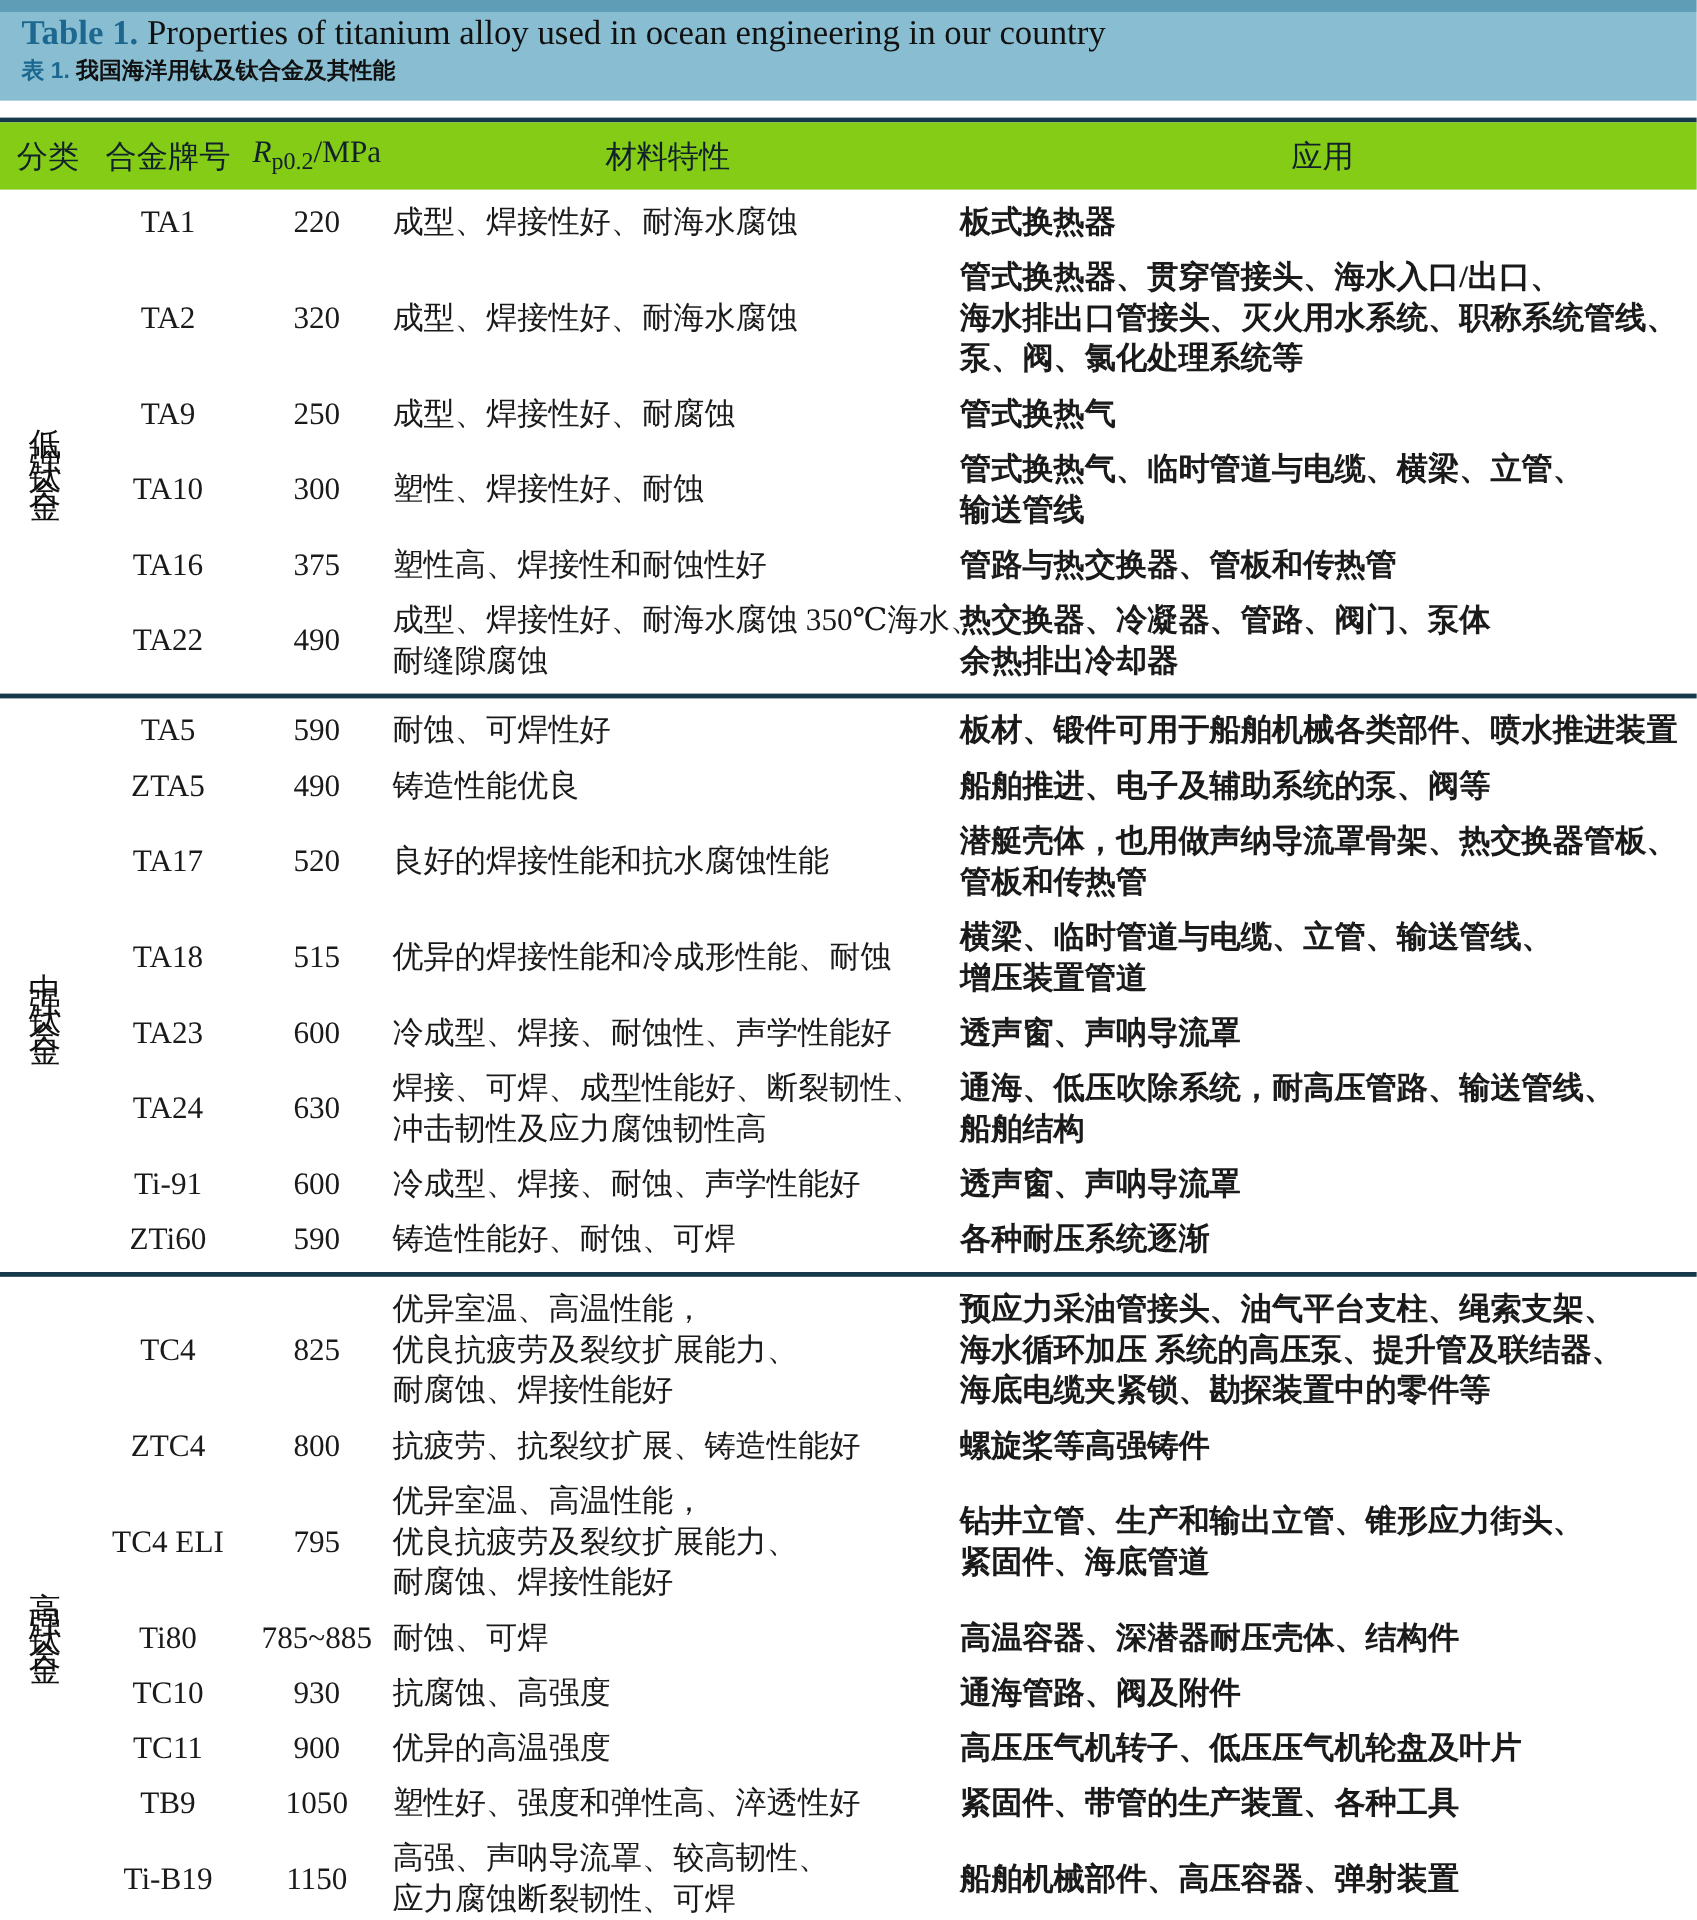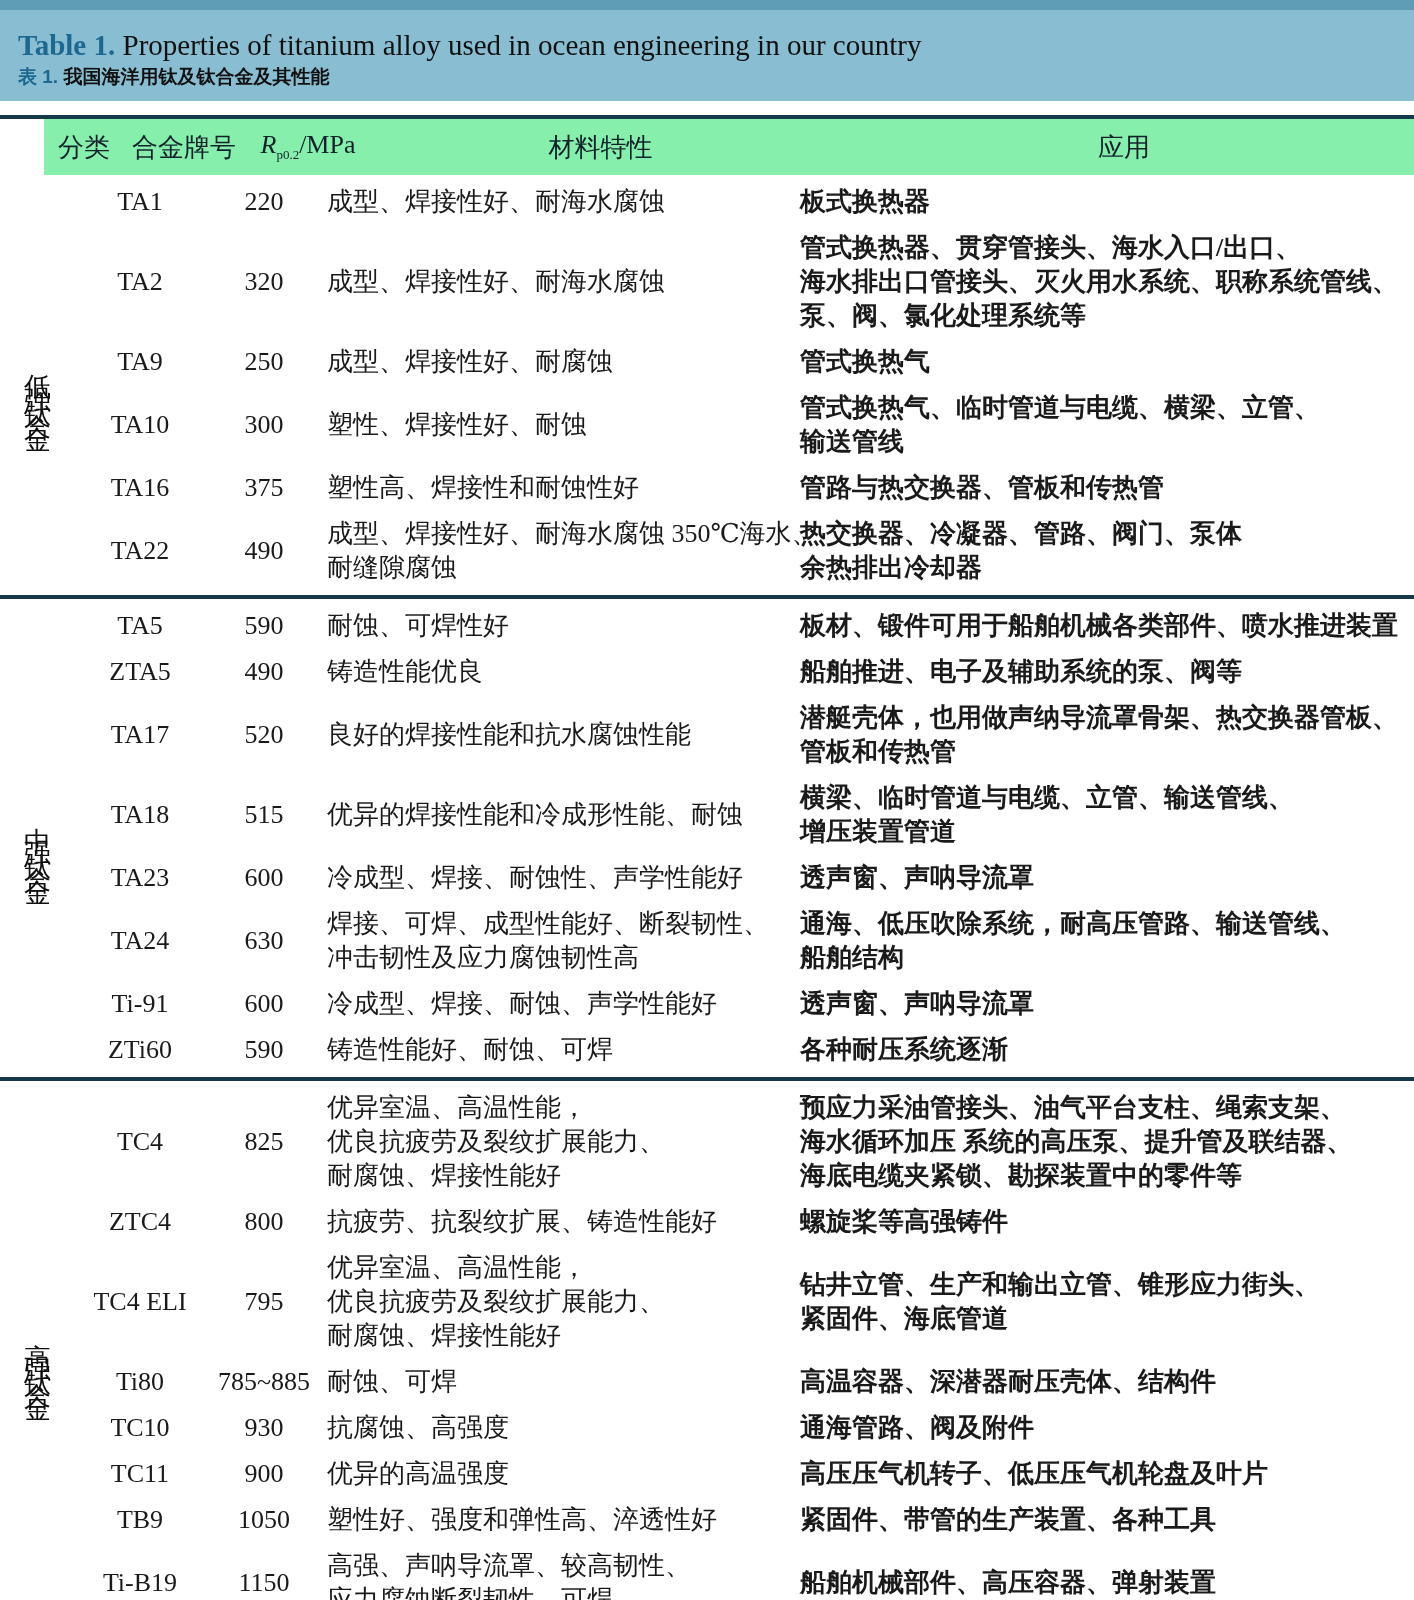--- a/index.html
+++ b/index.html
@@ -4,41 +4,41 @@
 <style>
   * { margin:0; padding:0; box-sizing:border-box; }
   html,body { background:#ffffff; }
   .page {
     width:1414px; min-height:1600px; margin:0 auto; background:#ffffff;
     font-family:"Liberation Serif","DejaVu Serif",serif;
     color:#1a1a1a; position:relative; display:flex; flex-direction:column;
   }
   .top-strip { height:10px; background:#5f9db7; width:100%; }
   .title-band {
-    background:#89bed2; padding:17px 18px 12px 18px; line-height:1.25;
+    background:#89bed2; padding:0 18px 12px 18px; line-height:1.25;
   }
   .title-en { font-size:29px; color:#111; }
   .title-en .cap-label { color:#1d6890; font-weight:bold; }
   .title-zh { font-size:19px; font-family:"Liberation Sans","DejaVu Sans",sans-serif; font-weight:bold; color:#111; margin-top:2px; }
   .title-zh .cap-label { color:#1d6890; }
   .band-gap { height:14px; background:#ffffff; }
 
   .table-wrap { border-top:4px solid #16394a; }
   .thead {
-    background:#86efac; display:grid;
+    background:#84cc16; display:grid;
     grid-template-columns:75px 130px 118px 467px 1fr;
     align-items:center; height:56px;
     font-family:"Liberation Sans","DejaVu Sans",sans-serif;
-    font-size:26px; color:#12222b;margin-left:44px;
+    font-size:26px; color:#12222b;
   }
   .th { text-align:center; }
   .th.cat { text-align:left; padding-left:14px; }
   .th.strength { font-family:"Liberation Serif","DejaVu Serif",serif; }
   .th.strength .r { font-style:italic; }
-  .th.strength sub { font-size:13px; }
+  .th.strength sub { font-size:20px; }
 
   .group { display:flex; border-top:4px solid #16394a; }
   .group:first-of-type { border-top:none; }
   .cat-cell {
     width:75px; flex:0 0 75px; display:flex; align-items:center; justify-content:center;
   }
   .cat-text {
     writing-mode:vertical-lr; text-orientation:upright;
     font-size:27px; letter-spacing:13px; color:#111;
   }

